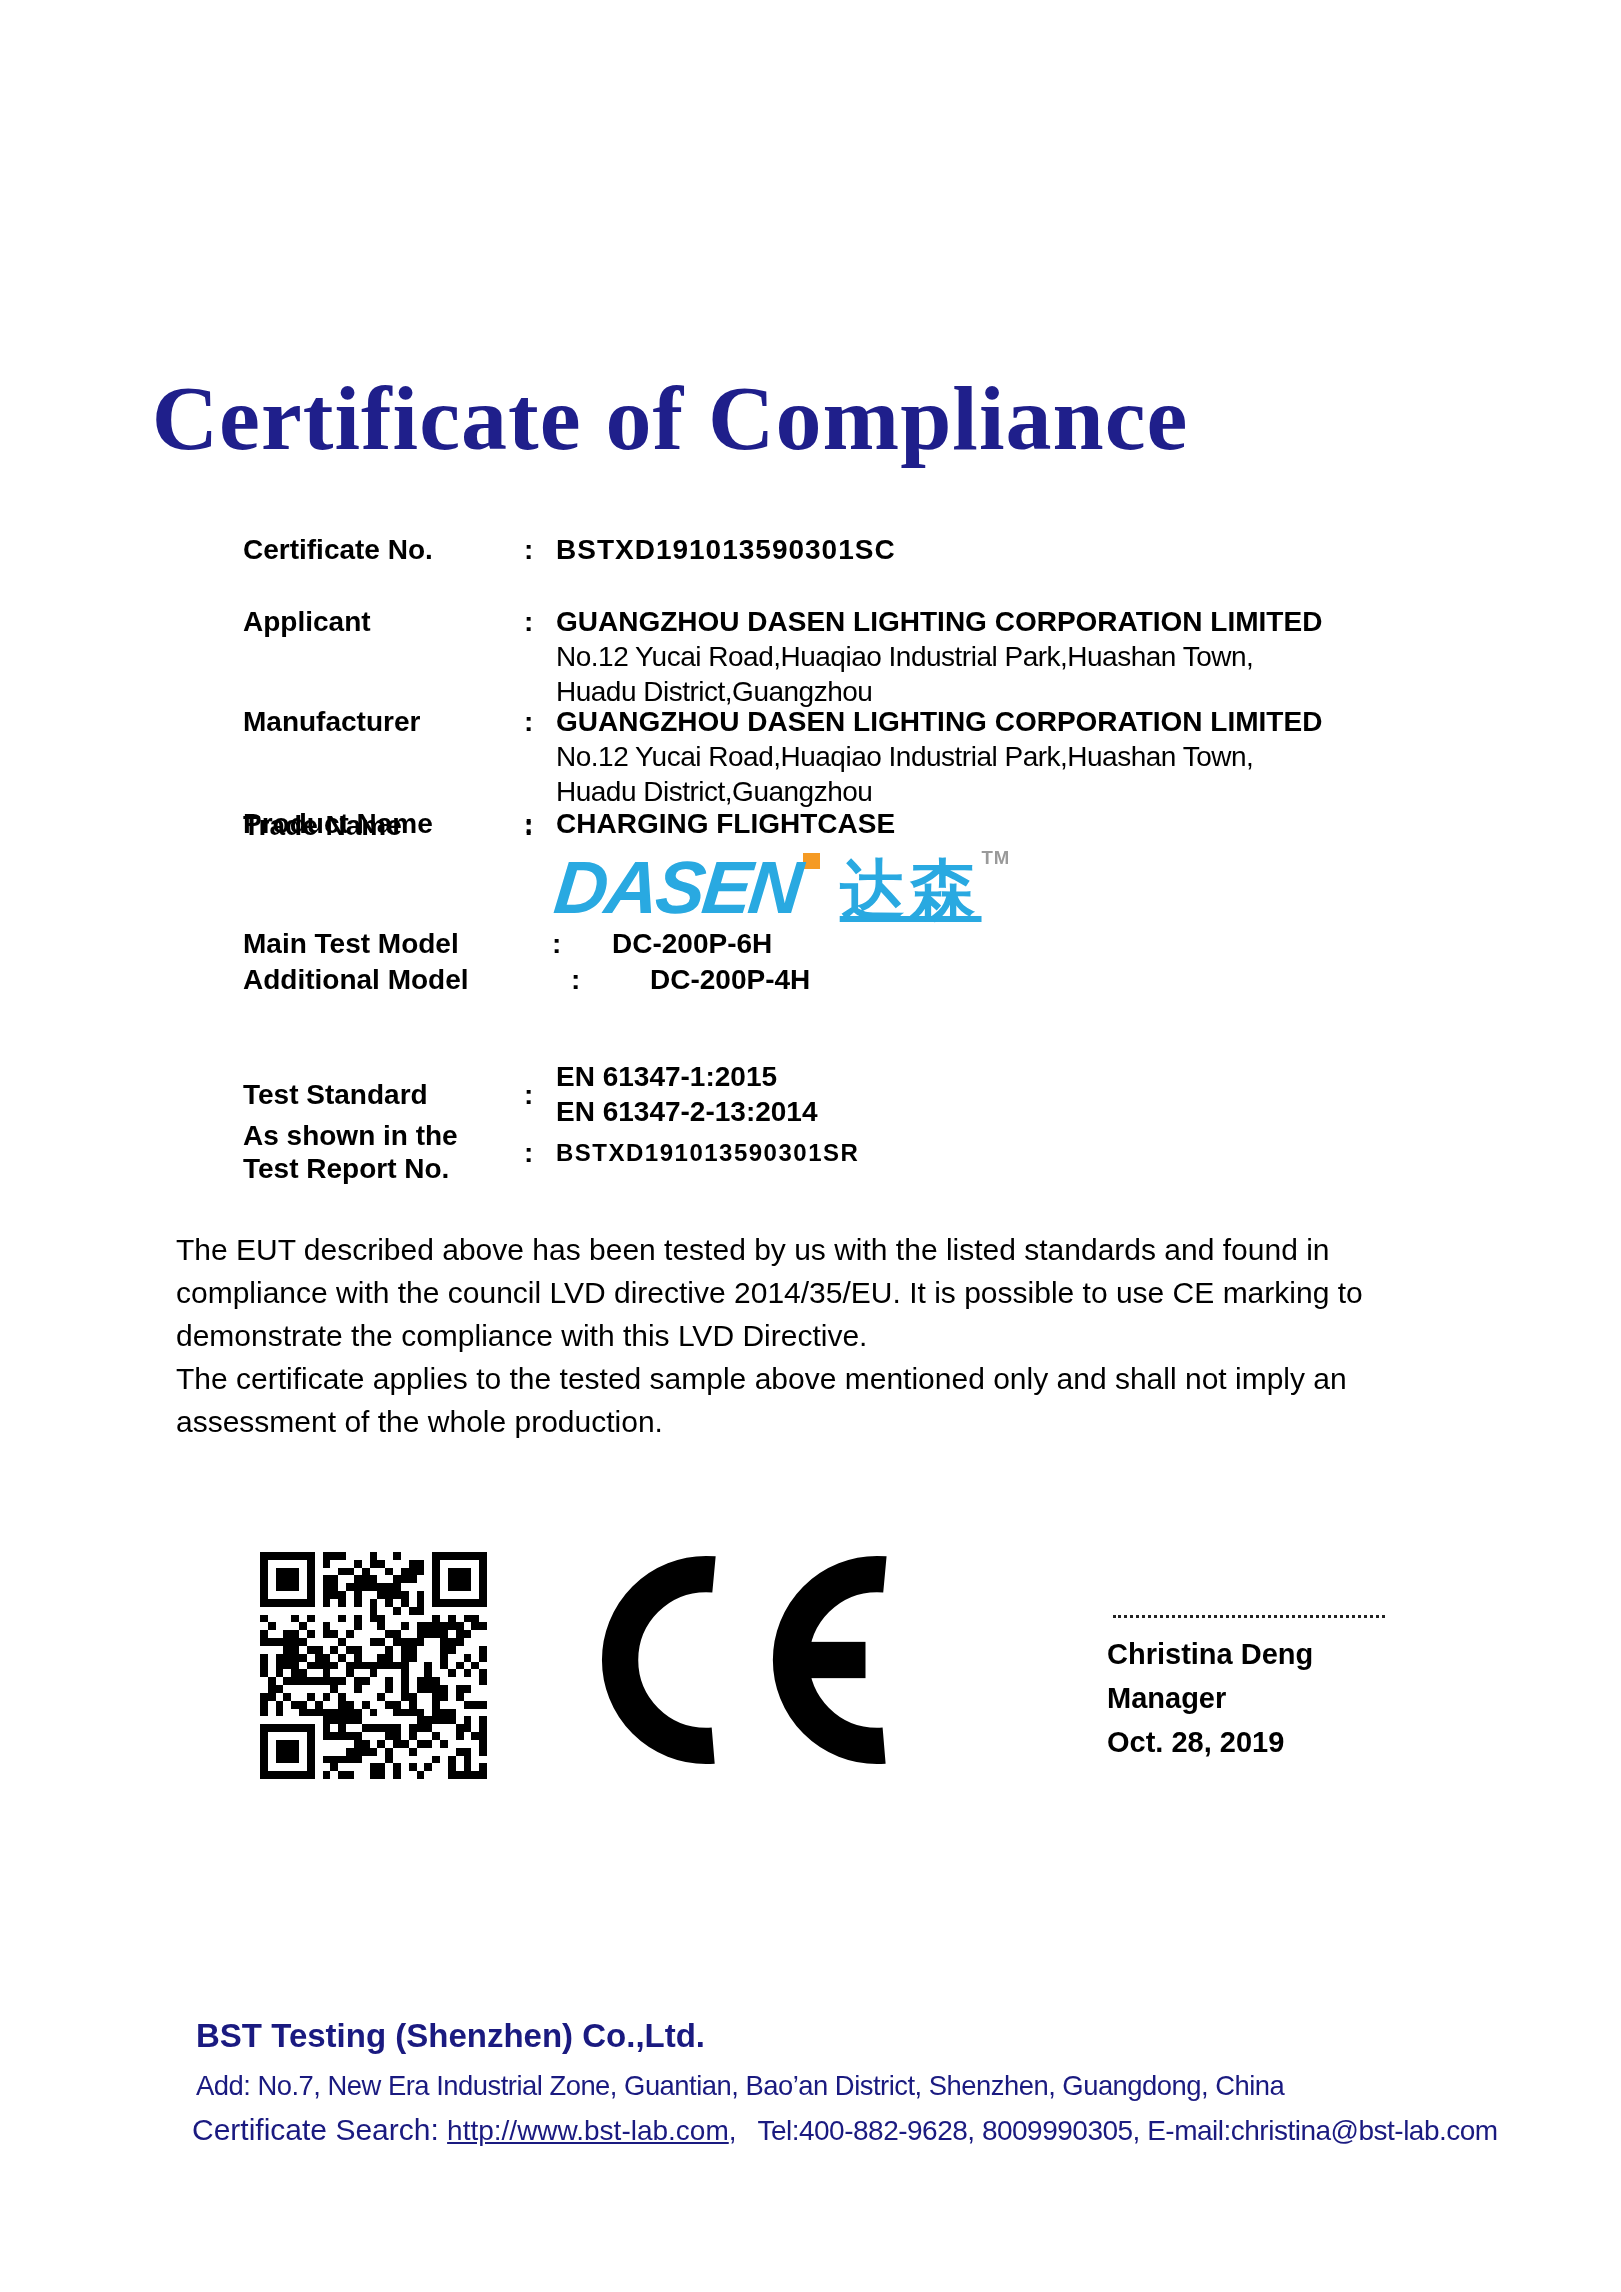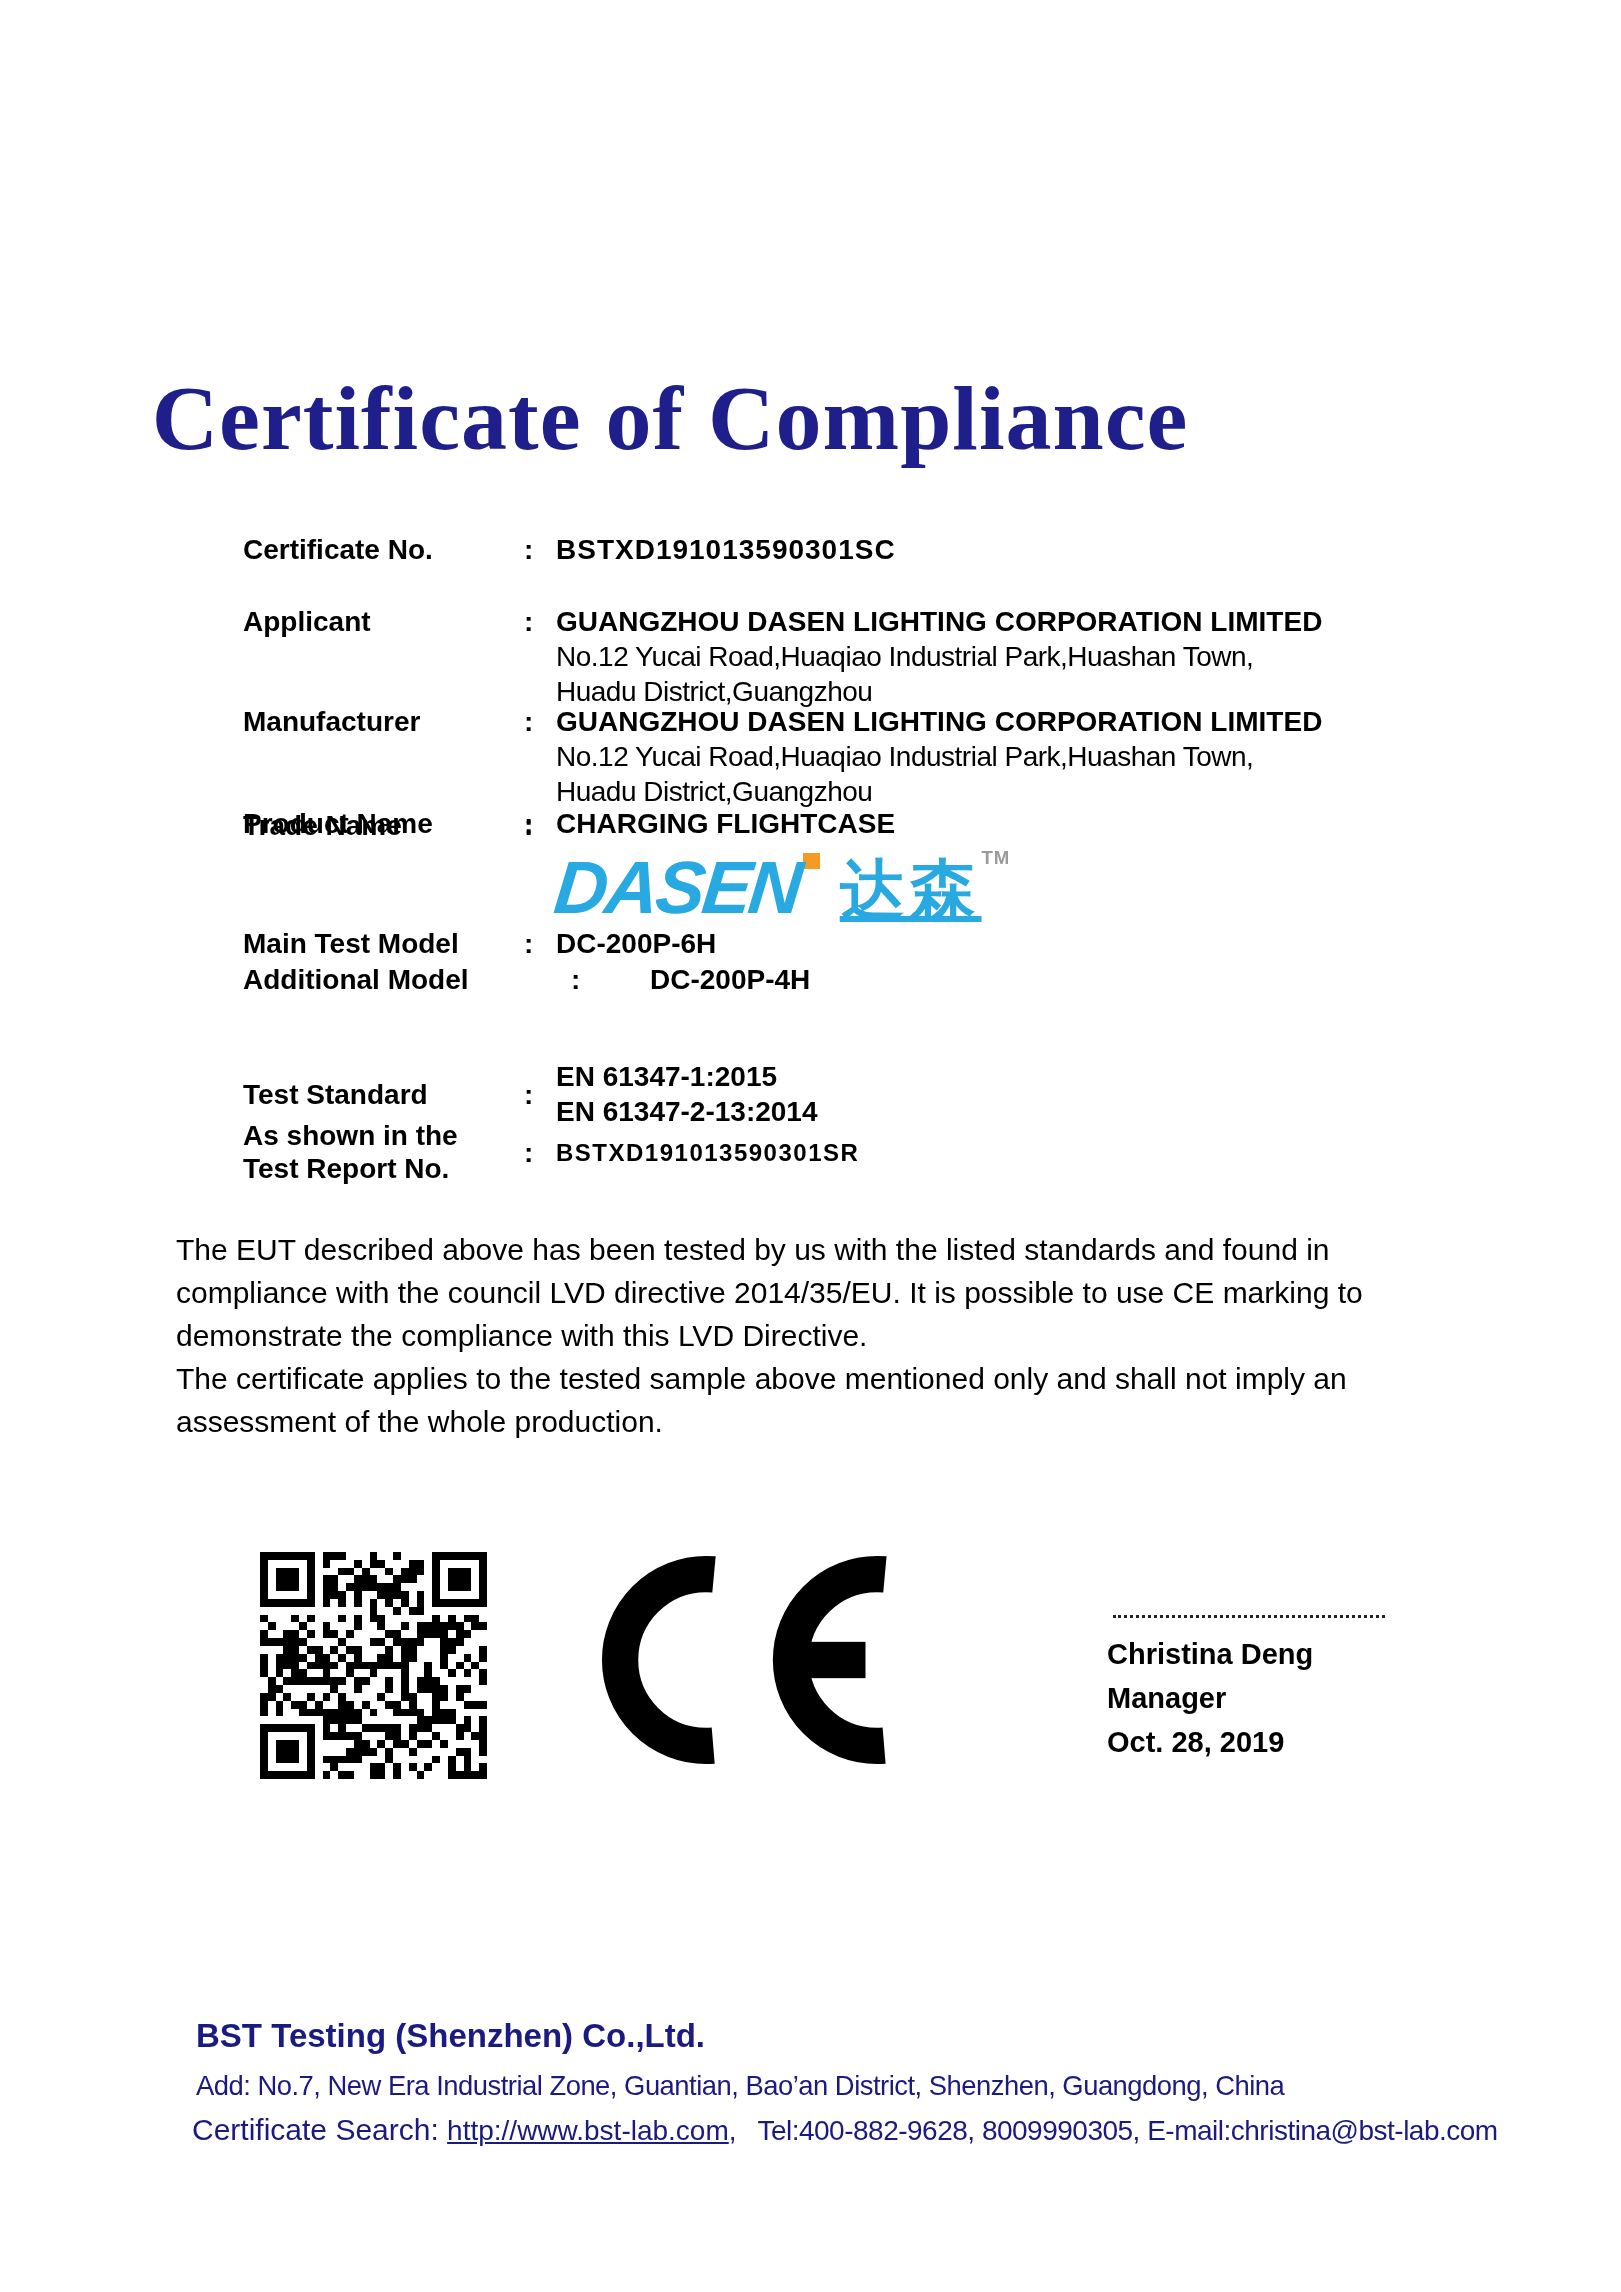--- a/index.html
+++ b/index.html
@@ -103,21 +103,21 @@
     <div class="colon">:</div>
   </div>
 
   <div class="abs logo">
     <span class="logo-word">DASEN</span>
     <span class="logo-dot"></span>
     <span class="logo-cn">达森</span>
     <span class="logo-tm">TM</span>
   </div>
 
-  <div class="row" style="top:926px;">
+  <div class="row" style="top:926px;gap:28px;">
     <div class="lbl">Main Test Model</div>
     <div class="colon">:</div>
     <div class="val">DC-200P-6H</div>
   </div>
 
   <div class="row" style="top:962px;gap:47px;">
     <div class="lbl">Additional Model</div>
     <div class="colon">:</div>
     <div class="val">DC-200P-4H</div>
   </div>

